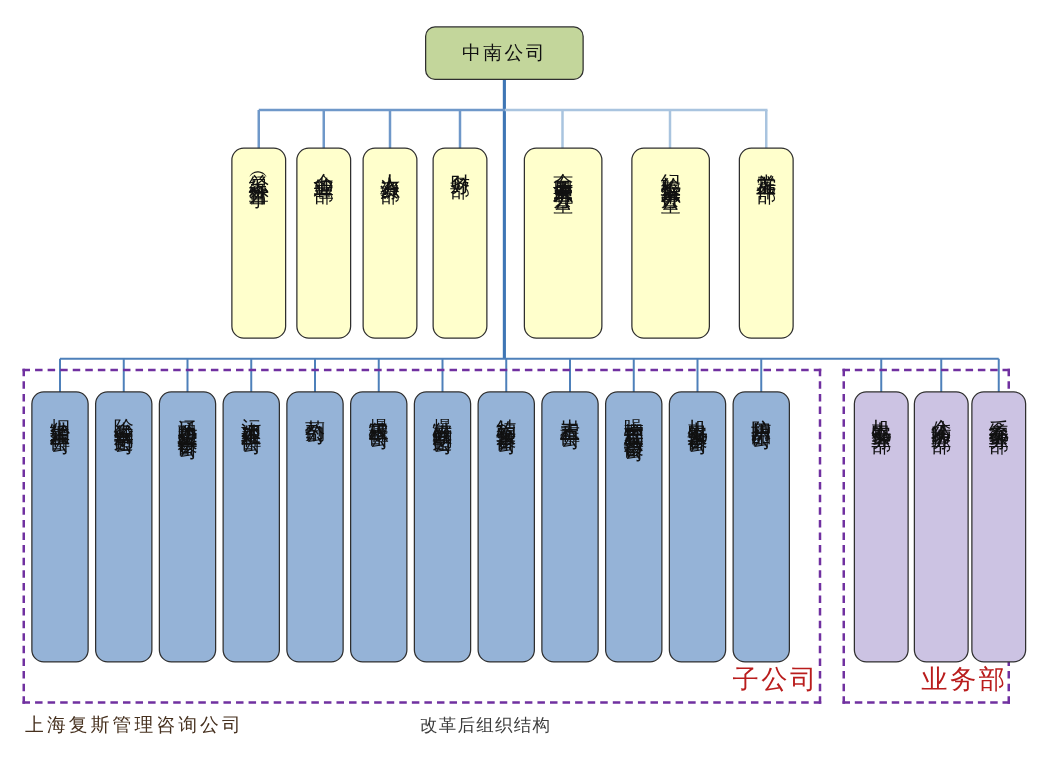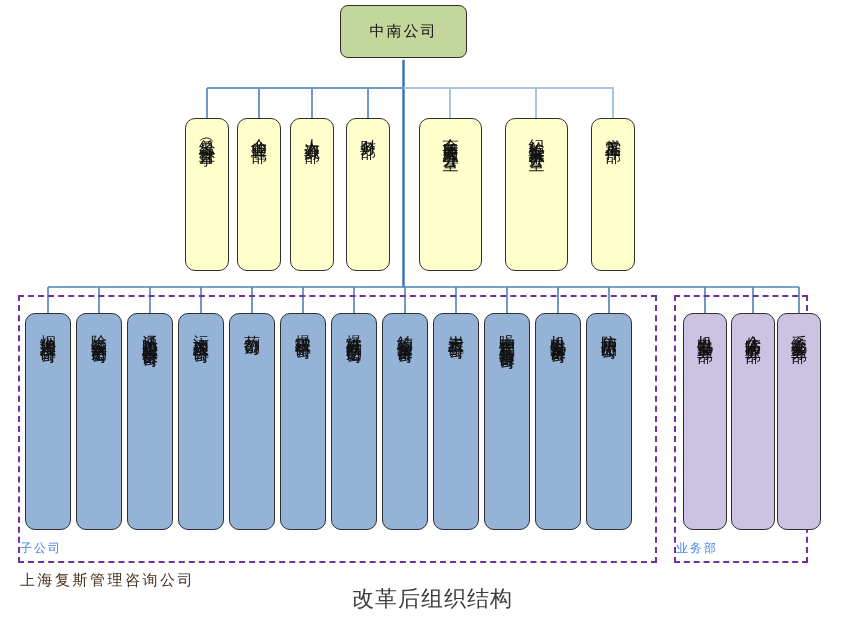--- a/index.html
+++ b/index.html
@@ -8,21 +8,21 @@
     font-family:"DejaVu Sans","Liberation Sans",sans-serif; overflow:hidden;
   }
   svg.connectors { position:absolute; left:0; top:0; pointer-events:none; }
 
   .box {
     position:absolute; box-sizing:border-box;
     border:1.5px solid #2f2f2f; border-radius:10px;
     display:flex; justify-content:center;
   }
   .root-box {
-    left:340px; top:5px; width:127px; height:53px; border-radius:8px;
+    left:340px; top:21px; width:127px; height:43px; border-radius:8px;
     background:#c3d69b; align-items:center;
     font-size:15px; letter-spacing:2px; color:#111;
   }
   .vt {
     writing-mode:vertical-rl; text-orientation:mixed;
     font-size:16px; letter-spacing:2px; line-height:20px; color:#111;
   }
   .dept { top:118px; height:153px; width:44px; background:#ffffcc; padding-top:7px; }
   .dept .vt { height:148px; }
   .dept.wide { width:63px; }
@@ -39,32 +39,32 @@
   .bu .vt { height:150px; }
   .b1{left:683px}.b2{left:731px}.b3{left:777px}
 
   .frame {
     position:absolute; top:295px; height:268px; box-sizing:border-box;
     border:2px dashed #7030a0;
   }
   .frame-subs { left:18px; width:639px; }
   .frame-bus  { left:674px; width:134px; }
   .frame-label {
-    position:absolute; bottom:4px; left:0; right:0; text-align:left;
-    color:#3b82f6; font-size:12px; letter-spacing:2px;
+    position:absolute; bottom:4px; left:0; right:0; text-align:right;
+    color:#b91c1c; font-size:21px; letter-spacing:2px;
   }
 
   .brand {
     position:absolute; left:20px; top:571px;
     font-family:Liberation Sans, sans-serif;
     font-size:15px; letter-spacing:2.5px; color:#46301e;
   }
   .caption {
-    position:absolute; left:336px; top:584px;
-    font-size:22px; letter-spacing:1px; color:#3c3c3c;margin-left:16px;
+    position:absolute; left:336px; top:572px;
+    font-size:14px; letter-spacing:1px; color:#3c3c3c;
   }
   .watermark {
     position:absolute; right:6px; top:582px;
     font-size:21px; font-weight:700; color:#8e8e8e;
     text-shadow:2px 2px 0 #ffffff;
     letter-spacing:0.5px;
   }
 </style>
 </head>
 <body>

